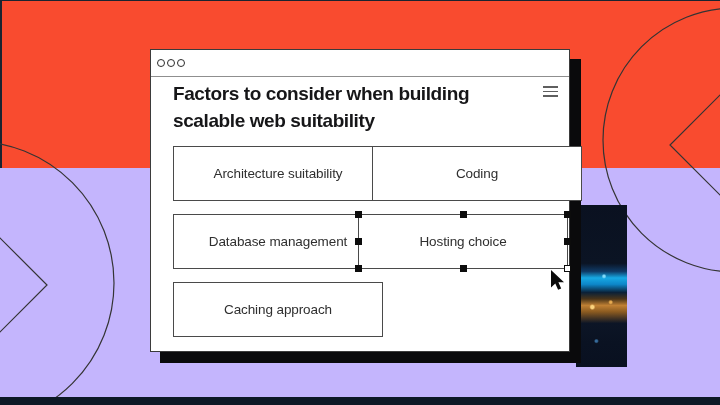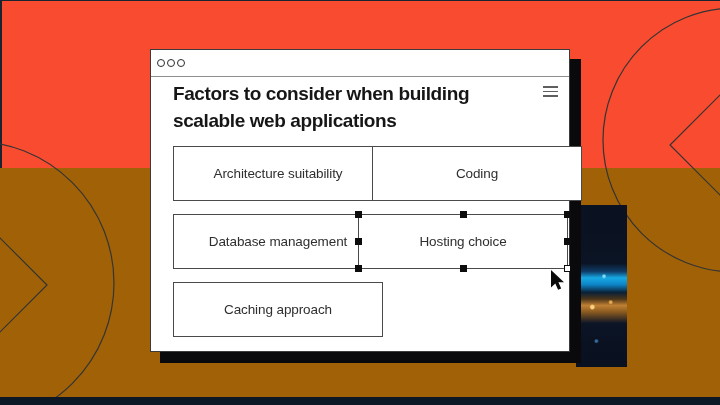--- a/index.html
+++ b/index.html
@@ -1,18 +1,18 @@
 <!DOCTYPE html>
 <html><head>
 <meta charset="utf-8">
 <style>
   html,body{margin:0;padding:0;background:#ffffff;}
   #stage{
     position:relative;width:720px;height:405px;overflow:hidden;
-    background:#a16207;font-family:"Liberation Sans",sans-serif;
+    background:#c4b5fd;font-family:"Liberation Sans",sans-serif;
   }
   
   .red-band{position:absolute;left:0;top:0;width:720px;height:168px;
     background:#f94b2f;border-left:2px solid #1a2430;border-top:1px solid #1a2430;box-sizing:border-box;}
   .footer-bar{position:absolute;left:0;top:397px;width:720px;height:8px;background:#0d1826;}
   
   .decor{position:absolute;left:0;top:0;width:720px;height:405px;}
   
   .photo{
     position:absolute;left:576px;top:205px;width:51px;height:162px;
@@ -82,21 +82,21 @@
     </div>
 
     <div class="hamburger">
       <i></i>
         <i></i>
         <i></i>
     </div>
 
     <h1 class="heading">
       <span>Factors to consider when building</span>
-      <span>scalable web applications</span>
+      <span>scalable web suitability</span>
     </h1>
 
     <div class="box c1 r1">
       <span>Architecture suitability</span>
     </div>
 
     <div class="box c1 r2">
       <span>Database management</span>
     </div>
 

